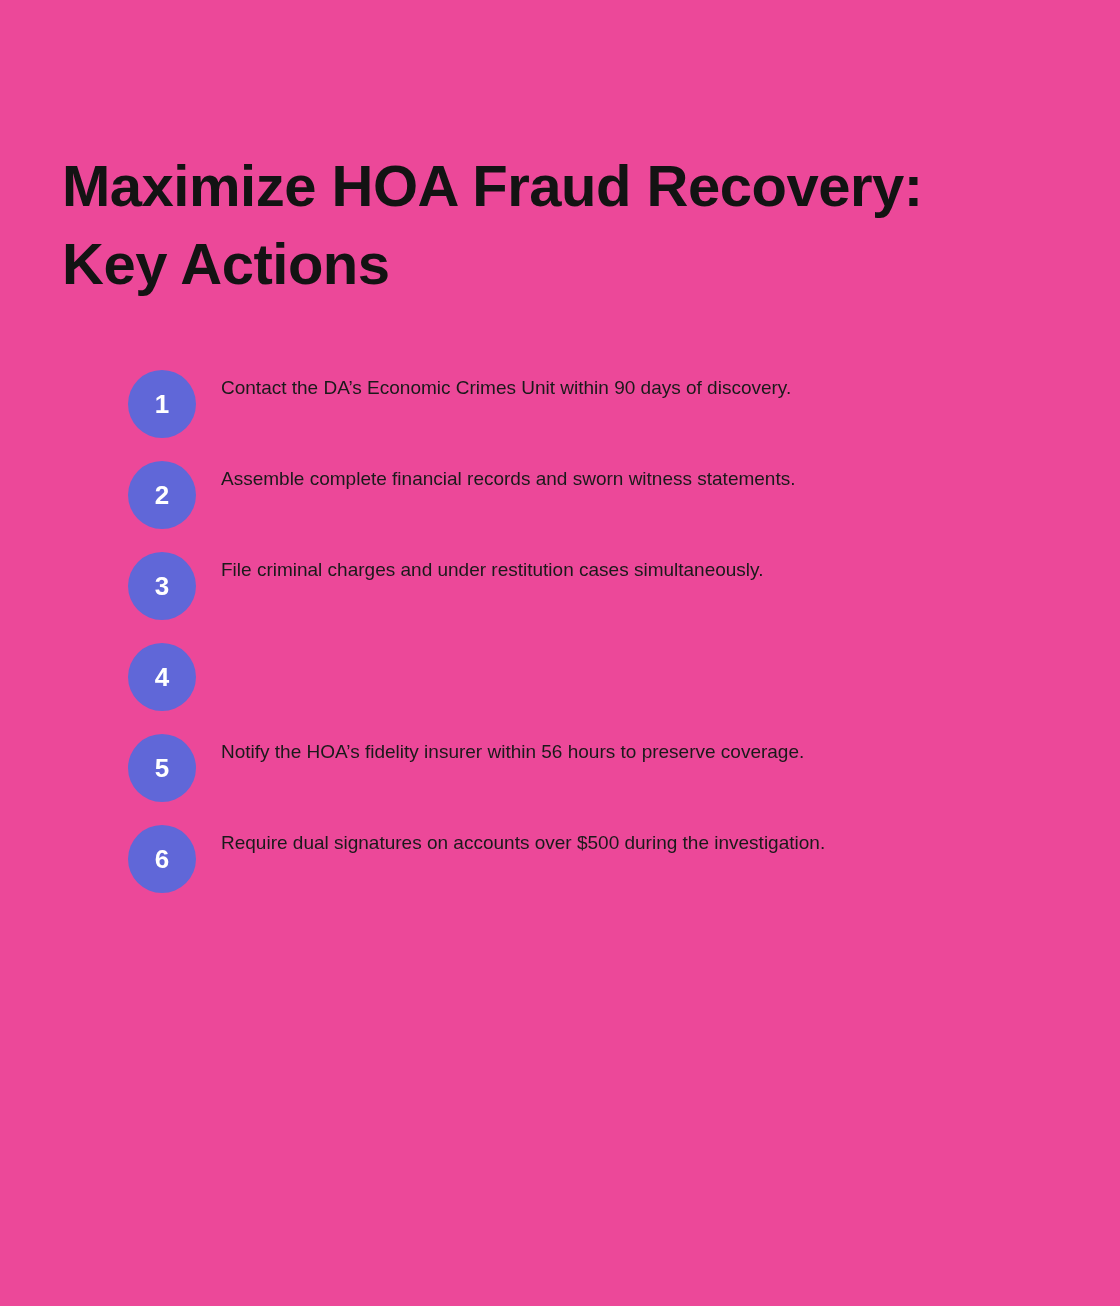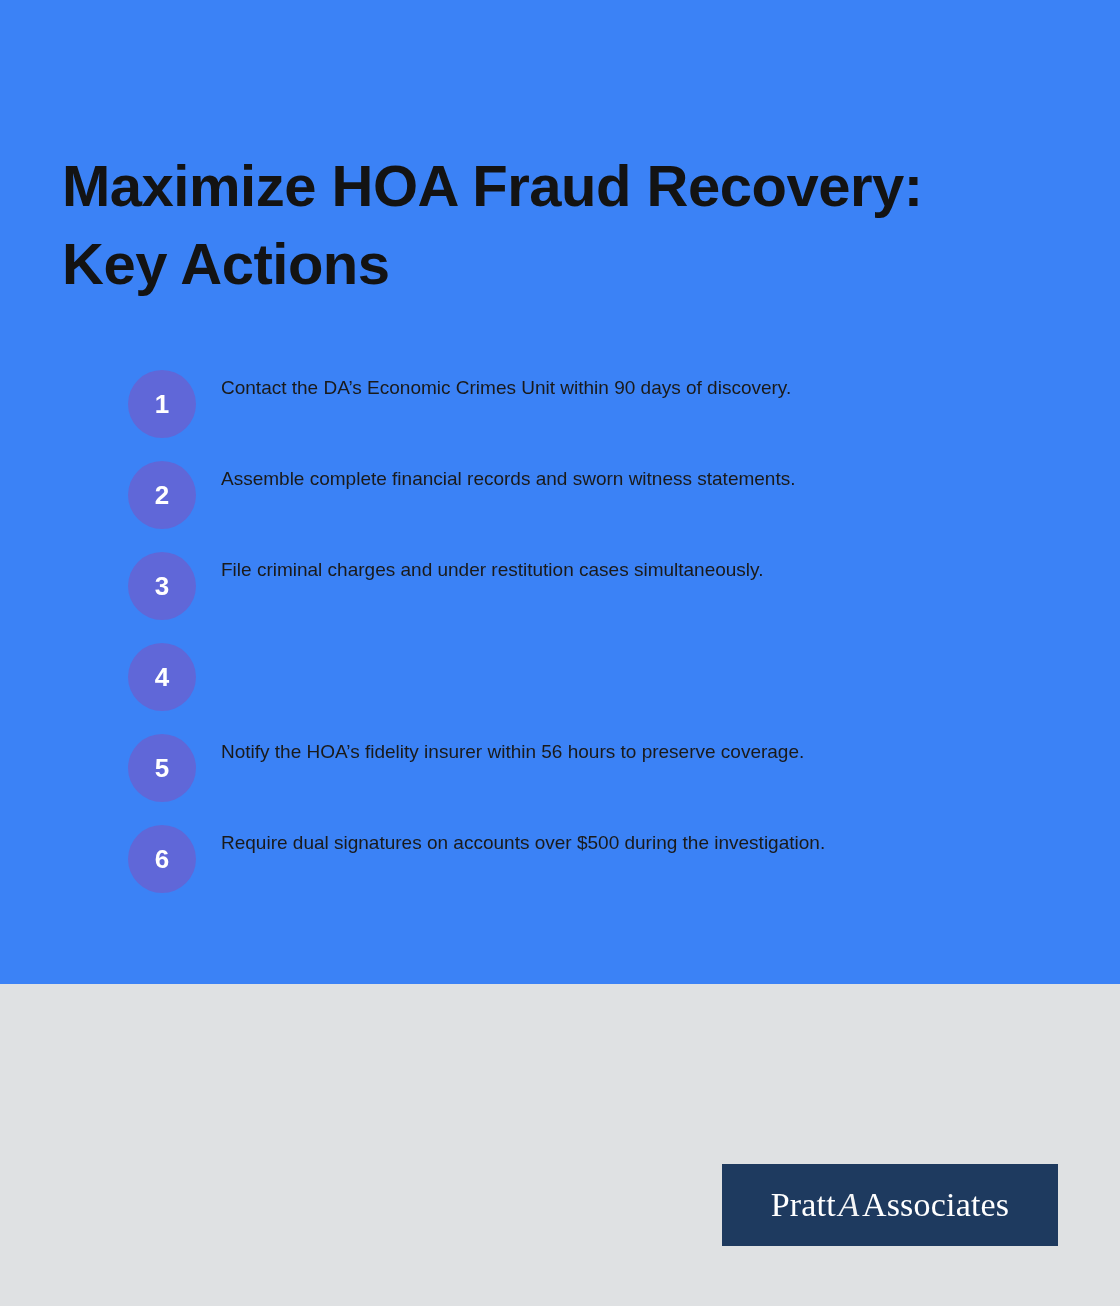--- a/index.html
+++ b/index.html
@@ -9,22 +9,22 @@
   body {
     width: 1120px;
     height: 1306px;
     background: #dfe1e3;
     font-family: "Liberation Sans", sans-serif;
     overflow: hidden;
   }
   .page {
     position: relative;
     width: 1120px;
-    height: 984px;
-    background: #3b82f6;
+    height: 1306px;
+    background: #ec4899;
     box-sizing: border-box;
   }
   .title {
     position: absolute;
     left: 62px;
     top: 108px;
     width: 1010px;
     font-size: 58px;
     line-height: 1.35;
     font-weight: bold;
@@ -129,19 +129,14 @@
       <div class="item-text">Notify the HOA’s fidelity insurer within 56 hours to preserve coverage.</div>
     </div>
 
     <div class="item">
       <div class="badge">6</div>
       <div class="item-text">Require dual signatures on accounts over $500 during the investigation.</div>
     </div>
 
   </div>
 
-  <div class="logo-box">
-    <div class="logo-text">
-      <span>Pratt</span><span class="logo-mark">A</span><span>Associates</span>
-    </div>
-  </div>
 
 </div>
 
 </body></html>

